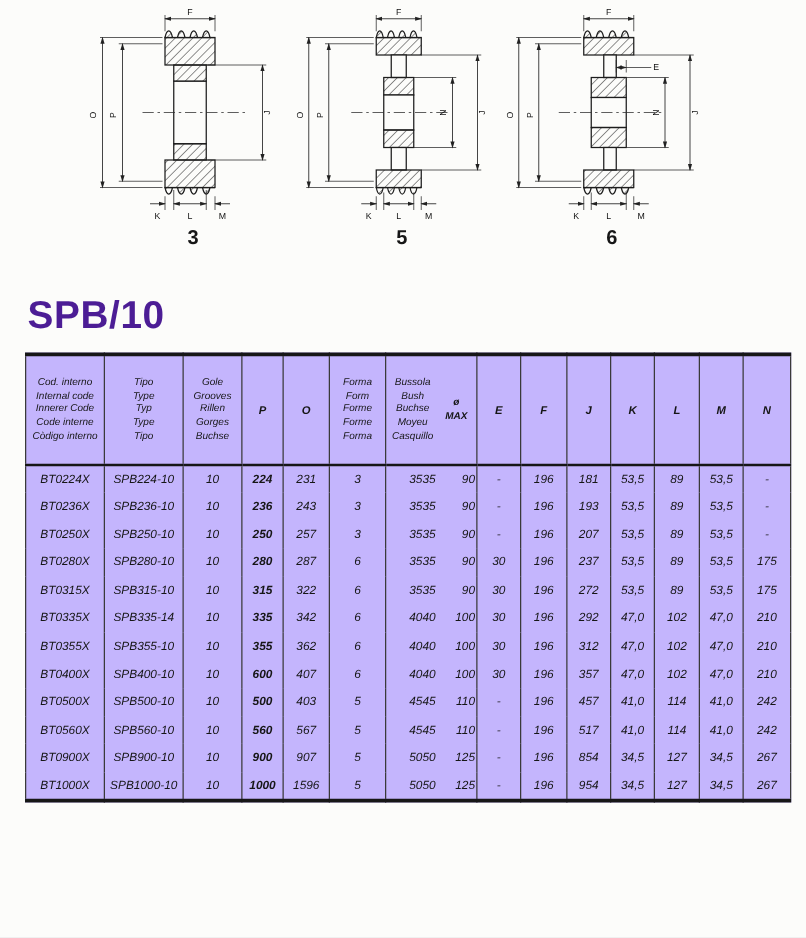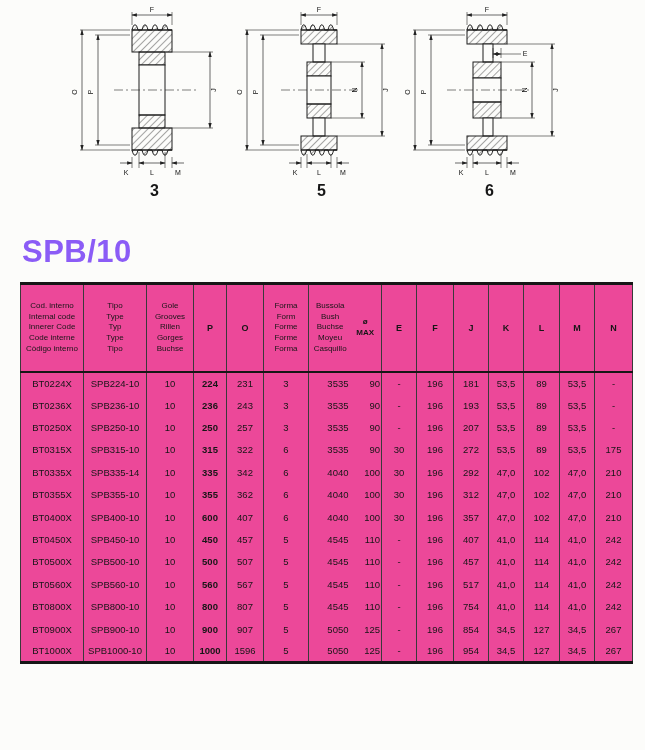--- a/index.html
+++ b/index.html
@@ -21,30 +21,31 @@
 
   svg text { font-family:"Liberation Sans", sans-serif; font-size:7px; fill:#111; }
   .dimline { stroke:#2a2a2a; stroke-width:0.7; }
   .extline { stroke:#2a2a2a; stroke-width:0.6; }
   .body-stroke { stroke:#1d1d1d; stroke-width:1; }
   .centerline { stroke:#2a2a2a; stroke-width:0.6; stroke-dasharray:9 3 2 3; }
 
   
   .page-title {
     font-size:31px; font-weight:800; letter-spacing:0.5px;
-    margin:26px 0 12px 22px; color:#8b5cf6;
+    margin:26px 0 12px 22px; color:#4c1d95;
   }
 
   
   table.spec {
     border-collapse:collapse; table-layout:fixed;
     width:612px; margin-left:20px;
     border-top:3px solid #161616; border-bottom:3px solid #161616;
     border-left:1.2px solid #3a3a3a; border-right:1.2px solid #3a3a3a;
-    background:#ec4899;
+    background:#c4b5fd;
+    font-style:italic;
   }
   table.spec thead th {
     border-left:1.2px solid #3a3a3a; border-right:1.2px solid #3a3a3a;
     border-bottom:2.2px solid #161616;
     font-weight:400; font-size:8px; line-height:1.35;
     white-space:pre-line; text-align:center; vertical-align:middle;
     padding:5px 1px; height:62px;
   }
   table.spec thead th.letter { font-weight:700; font-size:9px; }
   .bush-head { display:flex; align-items:center; justify-content:space-between; }
@@ -357,20 +358,36 @@
           <td class="bush-cell"><span class="bush-value">3535</span><span class="max-value">90</span></td>
           <td>-</td>
           <td>196</td>
           <td>207</td>
           <td>53,5</td>
           <td>89</td>
           <td>53,5</td>
           <td>-</td>
         </tr>
         <tr>
+          <td>BT0280X</td>
+          <td>SPB280-10</td>
+          <td>10</td>
+          <td class="bold">280</td>
+          <td>287</td>
+          <td>6</td>
+          <td class="bush-cell"><span class="bush-value">3535</span><span class="max-value">90</span></td>
+          <td>30</td>
+          <td>196</td>
+          <td>237</td>
+          <td>53,5</td>
+          <td>89</td>
+          <td>53,5</td>
+          <td>175</td>
+        </tr>
+        <tr>
           <td>BT0315X</td>
           <td>SPB315-10</td>
           <td>10</td>
           <td class="bold">315</td>
           <td>322</td>
           <td>6</td>
           <td class="bush-cell"><span class="bush-value">3535</span><span class="max-value">90</span></td>
           <td>30</td>
           <td>196</td>
           <td>272</td>
@@ -421,41 +438,25 @@
           <td class="bush-cell"><span class="bush-value">4040</span><span class="max-value">100</span></td>
           <td>30</td>
           <td>196</td>
           <td>357</td>
           <td>47,0</td>
           <td>102</td>
           <td>47,0</td>
           <td>210</td>
         </tr>
         <tr>
-          <td>BT0450X</td>
-          <td>SPB450-10</td>
-          <td>10</td>
-          <td class="bold">450</td>
-          <td>457</td>
-          <td>5</td>
-          <td class="bush-cell"><span class="bush-value">4545</span><span class="max-value">110</span></td>
-          <td>-</td>
-          <td>196</td>
-          <td>407</td>
-          <td>41,0</td>
-          <td>114</td>
-          <td>41,0</td>
-          <td>242</td>
-        </tr>
-        <tr>
           <td>BT0500X</td>
           <td>SPB500-10</td>
           <td>10</td>
           <td class="bold">500</td>
-          <td>507</td>
+          <td>403</td>
           <td>5</td>
           <td class="bush-cell"><span class="bush-value">4545</span><span class="max-value">110</span></td>
           <td>-</td>
           <td>196</td>
           <td>457</td>
           <td>41,0</td>
           <td>114</td>
           <td>41,0</td>
           <td>242</td>
         </tr>
@@ -469,36 +470,20 @@
           <td class="bush-cell"><span class="bush-value">4545</span><span class="max-value">110</span></td>
           <td>-</td>
           <td>196</td>
           <td>517</td>
           <td>41,0</td>
           <td>114</td>
           <td>41,0</td>
           <td>242</td>
         </tr>
         <tr>
-          <td>BT0800X</td>
-          <td>SPB800-10</td>
-          <td>10</td>
-          <td class="bold">800</td>
-          <td>807</td>
-          <td>5</td>
-          <td class="bush-cell"><span class="bush-value">4545</span><span class="max-value">110</span></td>
-          <td>-</td>
-          <td>196</td>
-          <td>754</td>
-          <td>41,0</td>
-          <td>114</td>
-          <td>41,0</td>
-          <td>242</td>
-        </tr>
-        <tr>
           <td>BT0900X</td>
           <td>SPB900-10</td>
           <td>10</td>
           <td class="bold">900</td>
           <td>907</td>
           <td>5</td>
           <td class="bush-cell"><span class="bush-value">5050</span><span class="max-value">125</span></td>
           <td>-</td>
           <td>196</td>
           <td>854</td>

